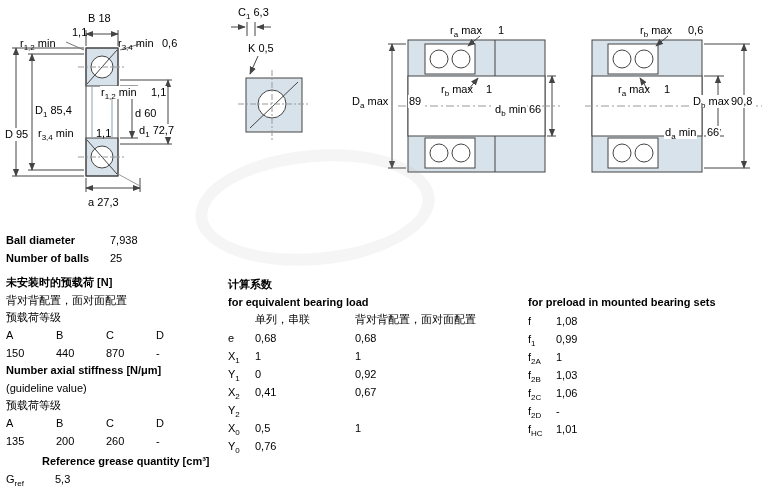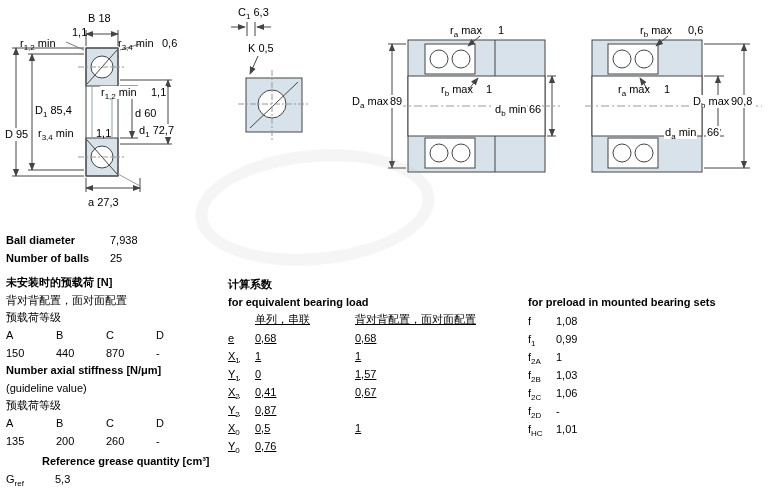--- a/index.html
+++ b/index.html
@@ -13,21 +13,21 @@
   svg.overlay { position:absolute; left:0; top:0; }
   .lbl { position:absolute; font-size:11px; white-space:nowrap; line-height:13px; }
   .wbg { background:#fff; padding:0 1px; }
   sub { font-size:8px; line-height:0; }
   .b { font-weight:bold; }
   .tcol { position:absolute; line-height:17.6px; white-space:nowrap; }
   .pair { display:flex; }
   .lw { display:inline-block; width:104px; }
   .lw50 { display:inline-block; width:49px; }
   .g4 { display:grid; grid-template-columns:50px 50px 50px 50px; }
-  .g3 { display:grid; grid-template-columns:27px 100px auto;text-decoration:underline; }
+  .g3 { display:grid; grid-template-columns:27px 100px auto; }
   .g2 { display:grid; grid-template-columns:28px auto; }
   .r18 { height:18px; line-height:18px; }
   .mt7 { margin-top:7px; }
   .mt3 { margin-top:3px;padding-left:36px; }
   .watermark {
     position:absolute; left:195px; top:150px; width:240px; height:115px;
     border:12px solid rgba(160,160,160,0.10); border-radius:50%;
     transform:rotate(-5deg); pointer-events:none;
   }
 </style>
@@ -150,21 +150,21 @@
   <div class="lbl" style="left:96px;top:127px">1,1</div>
   <div class="lbl wbg" style="left:138px;top:124px">d<sub>1</sub> 72,7</div>
   <div class="lbl" style="left:88px;top:196px">a 27,3</div>
 
   <div class="lbl" style="left:238px;top:6px">C<sub>1</sub> 6,3</div>
   <div class="lbl" style="left:248px;top:42px">K 0,5</div>
 
   <div class="lbl" style="left:450px;top:24px">r<sub>a</sub> max</div>
   <div class="lbl" style="left:498px;top:24px">1</div>
   <div class="lbl" style="left:352px;top:95px">D<sub>a</sub> max</div>
-  <div class="lbl wbg" style="left:389px;top:95px">89</div>
+  <div class="lbl wbg" style="left:408px;top:95px">89</div>
   <div class="lbl" style="left:441px;top:83px">r<sub>b</sub> max</div>
   <div class="lbl" style="left:486px;top:83px">1</div>
   <div class="lbl wbg" style="left:494px;top:103px">d<sub>b</sub> min</div>
   <div class="lbl wbg" style="left:528px;top:103px">66</div>
 
   <div class="lbl" style="left:640px;top:24px">r<sub>b</sub> max</div>
   <div class="lbl" style="left:688px;top:24px">0,6</div>
   <div class="lbl" style="left:618px;top:83px">r<sub>a</sub> max</div>
   <div class="lbl" style="left:664px;top:83px">1</div>
   <div class="lbl wbg" style="left:692px;top:95px">D<sub>b</sub> max</div>
@@ -232,30 +232,29 @@
         <span>0,68</span>
       </div>
     <div class="g3 r18">
         <span>X<sub>1</sub></span>
         <span>1</span>
         <span>1</span>
       </div>
     <div class="g3 r18">
         <span>Y<sub>1</sub></span>
         <span>0</span>
-        <span>1,57</span>
+        <span>0,92</span>
       </div>
     <div class="g3 r18">
         <span>X<sub>2</sub></span>
         <span>0,41</span>
         <span>0,67</span>
       </div>
     <div class="g3 r18">
         <span>Y<sub>2</sub></span>
-        <span>0,87</span>
       </div>
     <div class="g3 r18">
         <span>X<sub>0</sub></span>
         <span>0,5</span>
         <span>1</span>
       </div>
     <div class="g3 r18">
         <span>Y<sub>0</sub></span>
         <span>0,76</span>
       </div>

